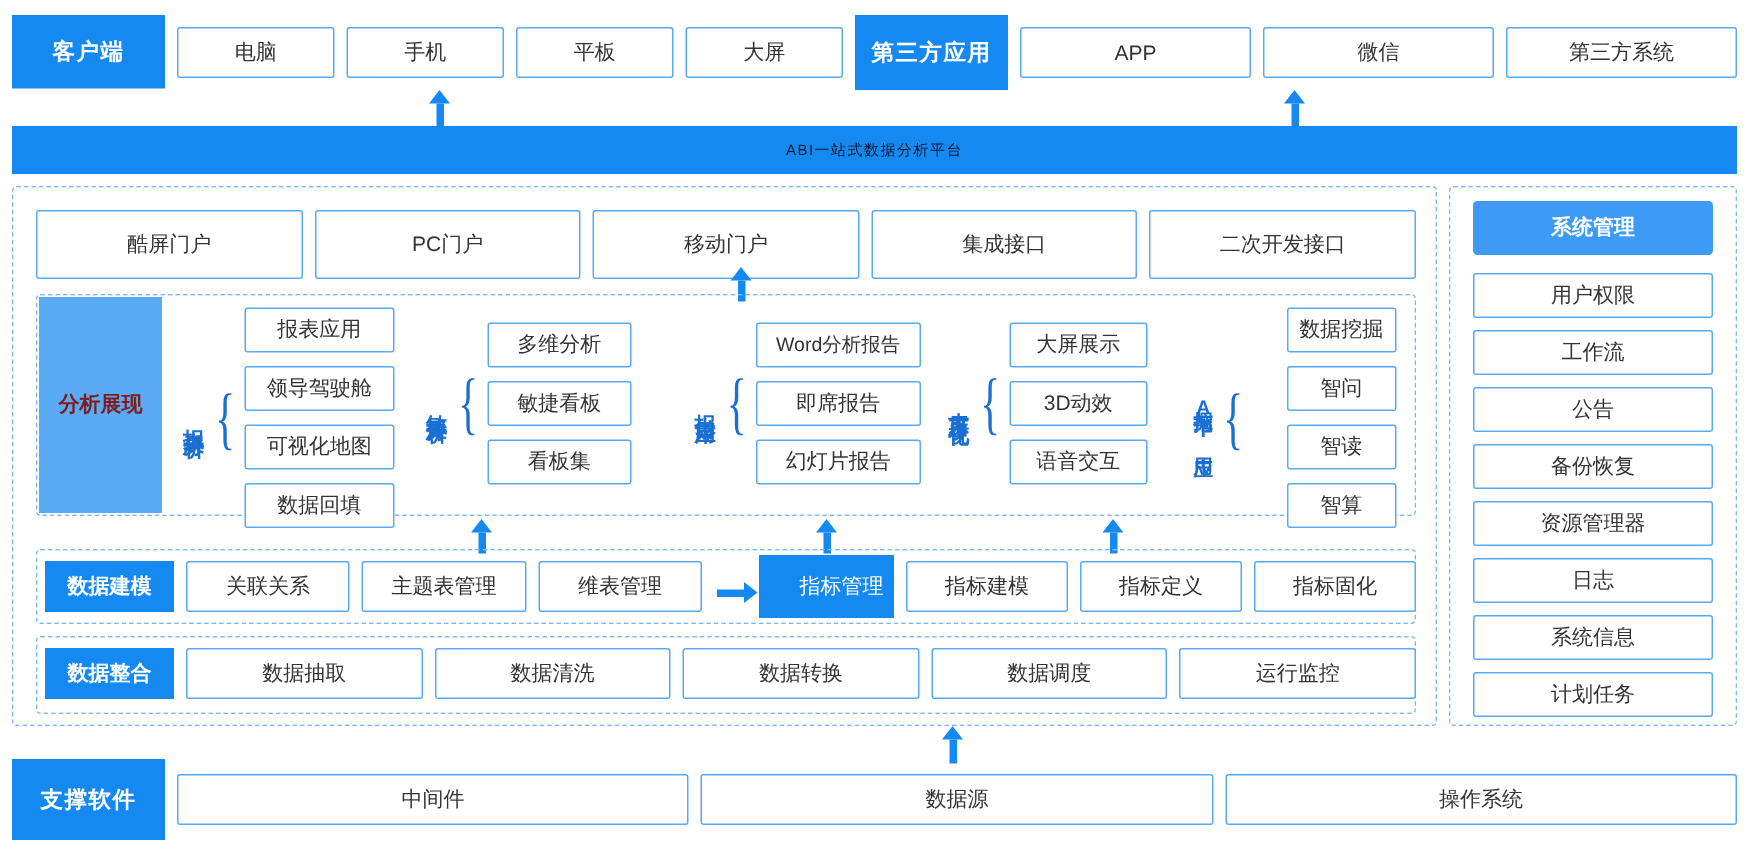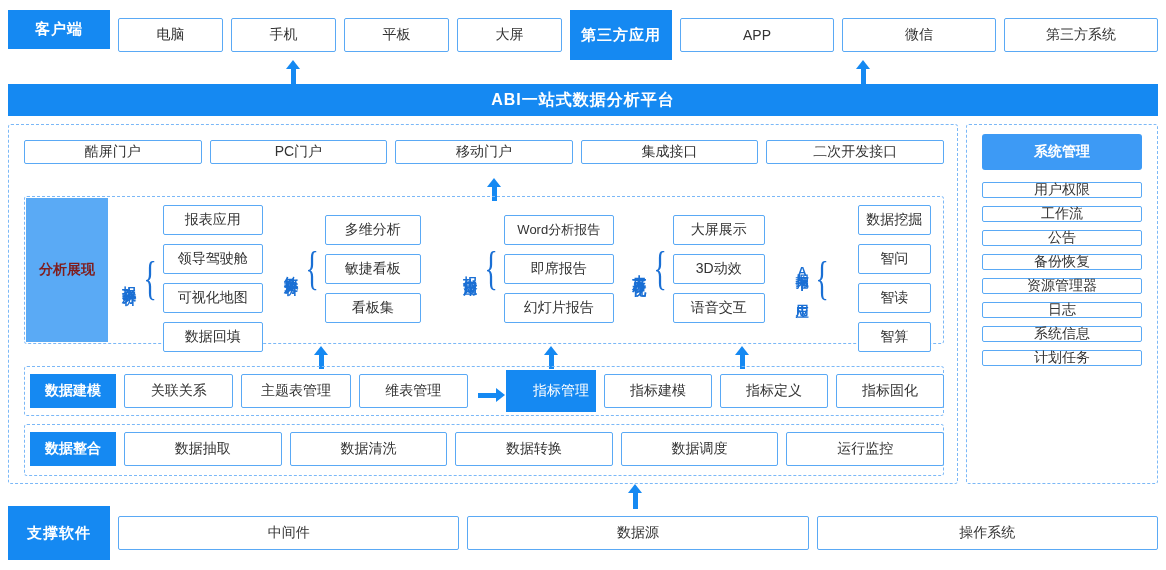--- a/index.html
+++ b/index.html
@@ -36,43 +36,43 @@
     border-radius: 2px;
   }
   .dashed {
     border: 1px dashed #7bb8f7;
     border-radius: 3px;
     position: absolute;
   }
   .abs { position: absolute; }
 
   
-  #top-client-label { left: 8px; top: 10px; width: 102px; height: 39px; }
+  #top-client-label { left: 8px; top: 10px; width: 102px; height: 49px; }
   #top-client-row { left: 118px; top: 10px; width: 444px; height: 50px; display: flex; gap: 8px; }
   #top-client-row .box { flex: 1; height: 34px; margin-top: 8px; }
 
   #top-third-label { left: 570px; top: 10px; width: 102px; height: 50px; }
   #top-third-row { left: 680px; top: 10px; width: 478px; height: 50px; display: flex; gap: 8px; }
   #top-third-row .box { flex: 1; height: 34px; margin-top: 8px; }
 
   
   #platform-bar {
     left: 8px; top: 84px; width: 1150px; height: 32px;
-    background: #1589f2; color: #ffffff;
+    background: #1589f2; color: #0f172a;
     display: flex; align-items: center; justify-content: center;
-    font-size: 16px; font-weight: bold; letter-spacing: 1px;
+    font-size: 10px; font-weight: normal; letter-spacing: 1px;
   }
 
   
   #main-container { left: 8px; top: 124px; width: 950px; height: 360px; }
   #sysmgmt-container { left: 966px; top: 124px; width: 192px; height: 360px; }
 
   
   #portal-row { left: 24px; top: 140px; width: 920px; height: 34px; display: flex; gap: 8px; }
-  #portal-row .box { flex: 1; height: 24px; }
+  #portal-row .box { flex: 1; height: 46px; }
 
   
   #analysis-section { left: 24px; top: 196px; width: 920px; height: 148px; }
   #analysis-label {
     left: 26px; top: 198px; width: 82px; height: 144px;
     background: #5aaaf5; color: #7f1d1d;
     display: flex; align-items: center; justify-content: center;
     font-size: 14px; font-weight: bold;
   }
 
@@ -127,21 +127,21 @@
   #dataintg-boxes { left: 124px; top: 432px; width: 820px; height: 34px; display: flex; gap: 8px; }
   #dataintg-boxes .box { flex: 1; }
 
   
   #sysmgmt-header {
     left: 982px; top: 134px; width: 160px; height: 36px;
     background: #3d9af5; color: #fff; font-size: 14px; font-weight: bold;
     display: flex; align-items: center; justify-content: center; border-radius: 3px;
   }
   #sysmgmt-list { left: 982px; top: 182px; width: 160px; display: flex; flex-direction: column; gap: 8px; }
-  #sysmgmt-list .box { height: 16px; }
+  #sysmgmt-list .box { height: 30px; }
 
   
   #bottom-label { left: 8px; top: 506px; width: 102px; height: 54px; }
   #bottom-row { left: 118px; top: 506px; width: 1040px; height: 54px; display: flex; gap: 8px; align-items: center; }
   #bottom-row .box { flex: 1; height: 34px; }
 
   
   .arrow { position: absolute; width: 14px; }
   .arrow .stem { width: 5px; background: #1589f2; margin: 0 auto; }
   .arrow .head {

